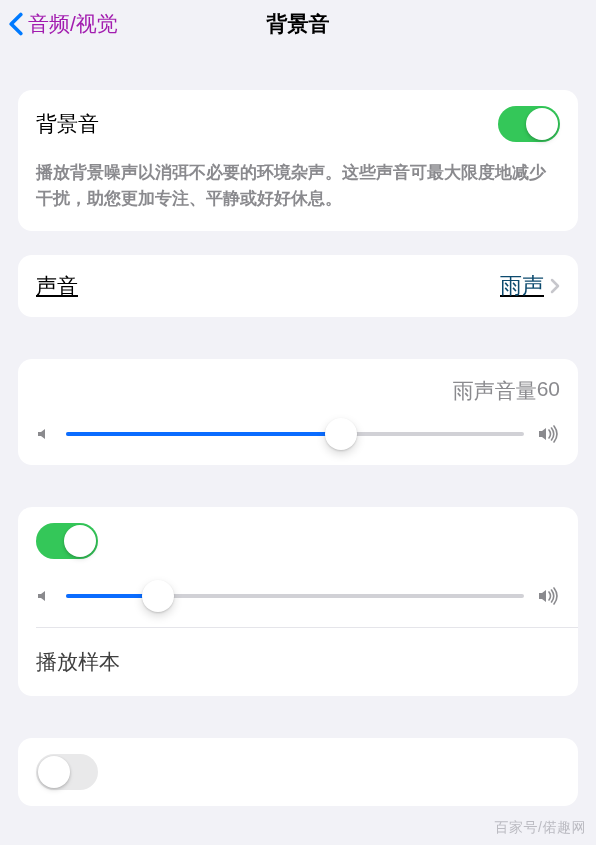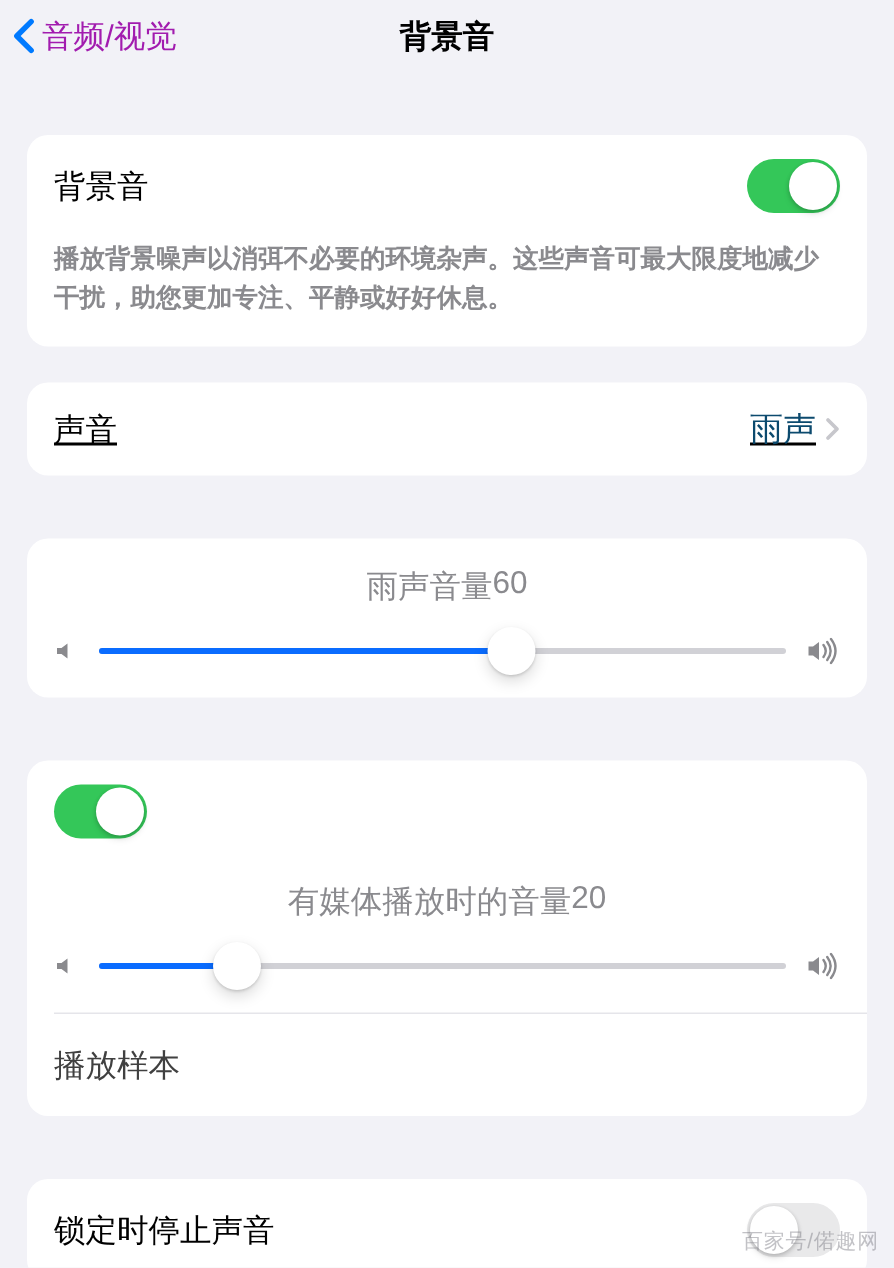--- a/index.html
+++ b/index.html
@@ -74,21 +74,21 @@
       top: 2px;
       box-shadow: 0 1px 3px rgba(0,0,0,0.2), 0 3px 5px rgba(0,0,0,0.08);
     }
     .toggle.on .knob { right: 2px; }
     .toggle.off .knob { left: 2px; }
     .value-text { color: #0c4a6e; font-size: 22px; margin-right: 6px; }
     .chevron { color: #c7c7cc; }
     .slider-card { padding: 18px 18px 22px 18px; }
     .slider-head {
       display: flex;
-      justify-content: center;
+      justify-content: flex-end;
       color: #8a8a8e;
       font-size: 21px;
       margin-bottom: 20px;
     }
     .slider-row { display: flex; align-items: center; gap: 14px; }
     .speaker { color: #8a8a8e; display: flex; align-items: center; }
     .track {
       flex: 1;
       height: 4px;
       background: #d1d1d6;
@@ -183,24 +183,20 @@
     </div>
   </div>
 
   <div class="card" style="margin-top:42px">
     <div class="row">
       <div class="toggle on">
           <div class="knob"></div>
         </div>
     </div>
     <div class="slider-card" style="padding-top:12px">
-      <div class="slider-head">
-        <span>有媒体播放时的音量</span>
-        <span>20</span>
-      </div>
       <div class="slider-row">
         <span class="speaker">
           <svg width="16" height="16" viewBox="0 0 16 16">
               <path d="M2 6 L5 6 L9 3 L9 13 L5 10 L2 10 Z" fill="#8a8a8e"></path>
             </svg>
         </span>
         <div class="track">
           <div class="fill" style="width:20%"></div>
           <div class="thumb" style="left:20%"></div>
         </div>
@@ -213,21 +209,20 @@
       </div>
     </div>
     <div class="sep"></div>
     <div class="link-row">
       <span class="link">播放样本</span>
     </div>
   </div>
 
   <div class="card" style="margin-top:42px">
     <div class="row">
-      <div class="row-label">锁定时停止声音</div>
       <div class="toggle off">
           <div class="knob"></div>
         </div>
     </div>
   </div>
 
 </div>
 
 <div class="watermark">百家号/偌趣网</div>
 

